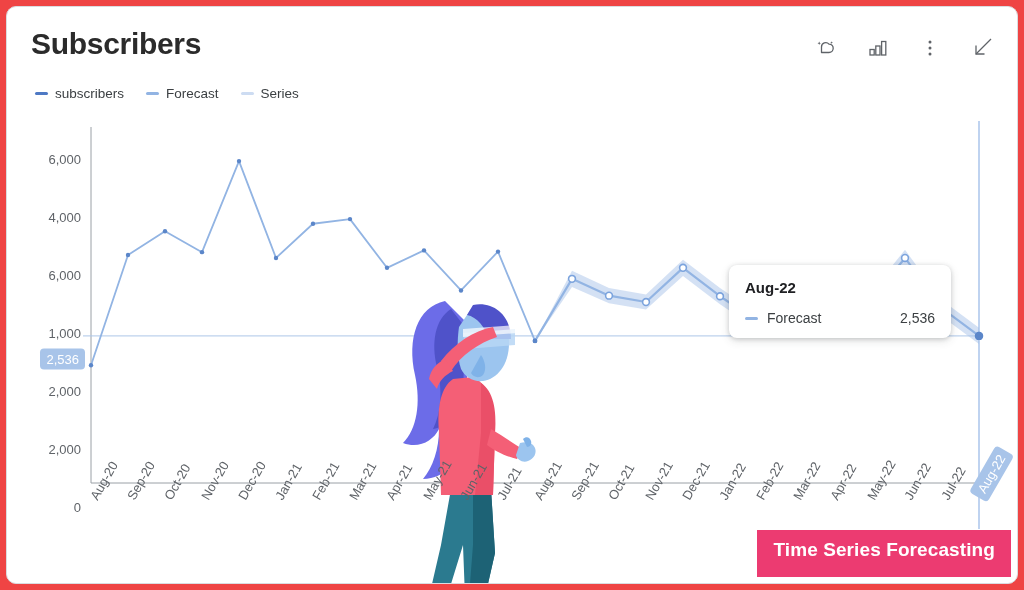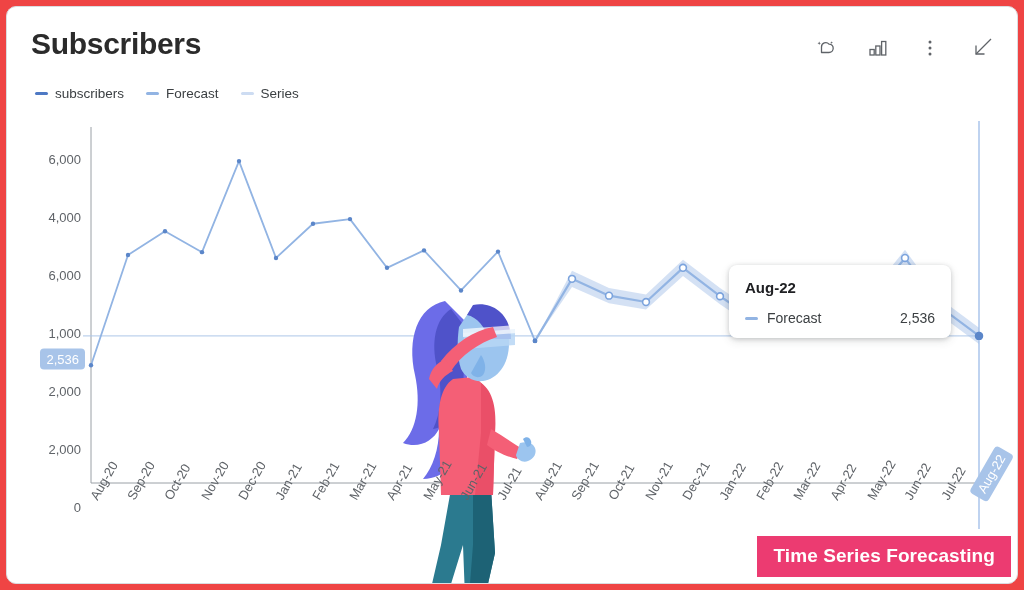--- a/index.html
+++ b/index.html
@@ -167,21 +167,21 @@
   .tt-name { flex: 0 0 auto; }
   .tt-value { margin-left: auto; }
   .watermark {
     position: absolute;
     right: 6px;
     bottom: 6px;
     background: #ec3b71;
     color: #ffffff;
     font-size: 19px;
     font-weight: bold;
-    padding: 9px 16px 10px 16px;
+    padding: 9px 16px 16px 16px;
     letter-spacing: 0.1px;
   }
   .illustration {
     position: absolute;
     left: 382px;
     top: 276px;
     width: 160px;
     height: 314px;
     pointer-events: none;
   }

